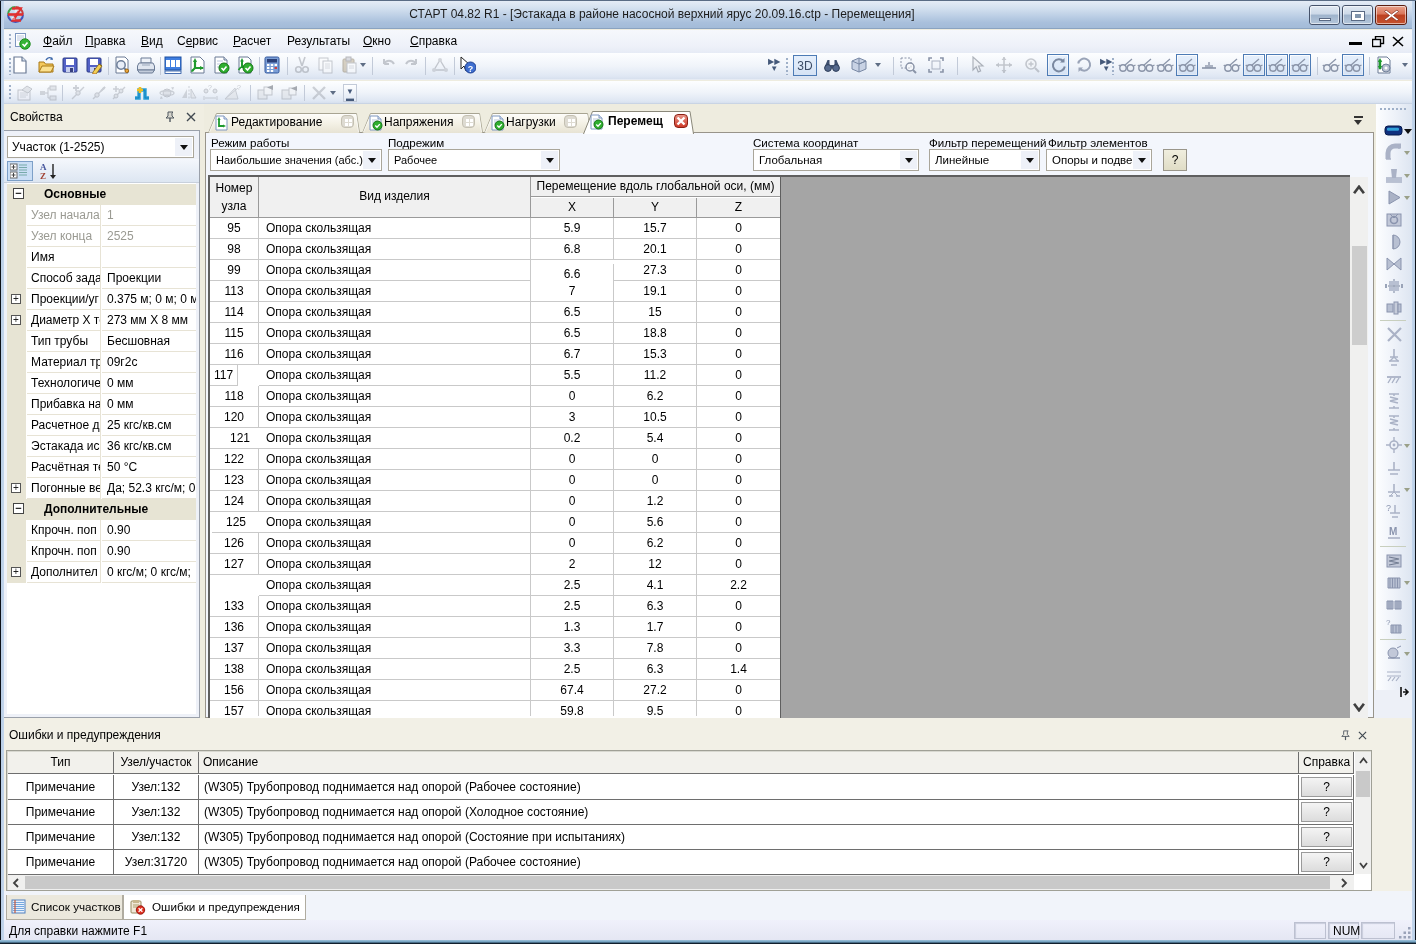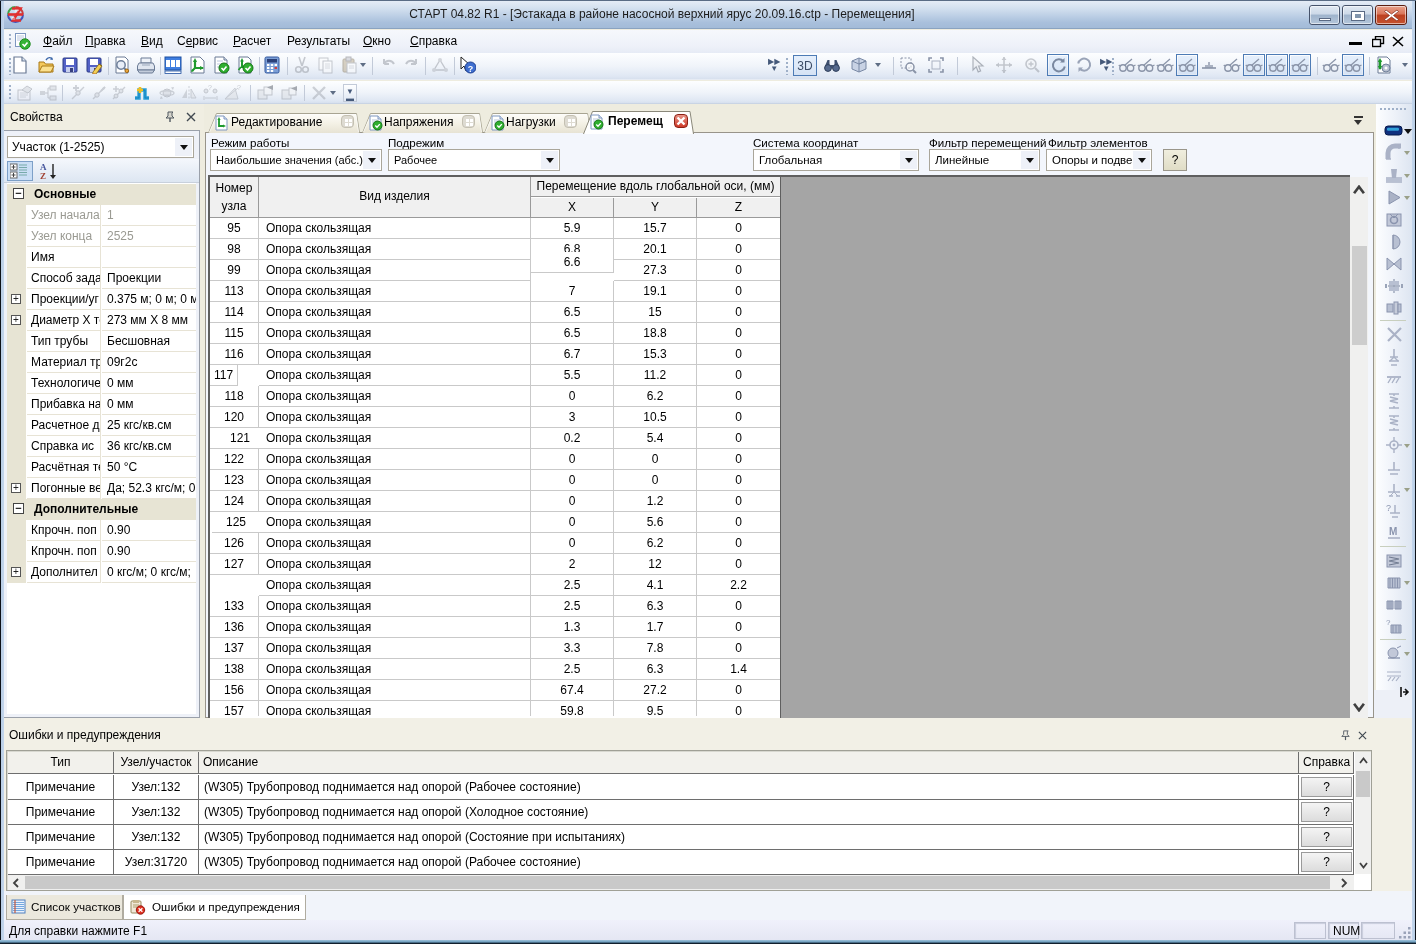--- a/index.html
+++ b/index.html
@@ -424,21 +424,21 @@
 #pp-combo .t{position:absolute;left:4px;top:3px;}
 .combo-btn{position:absolute;right:1px;top:1px;bottom:1px;width:17px;background:#eef1f8;}
 .combo-arr{position:absolute;right:5px;top:50%;margin-top:-2px;width:0;height:0;border-left:4px solid transparent;border-right:4px solid transparent;border-top:5px solid #101010;}
 #pp-tools{position:absolute;left:4px;top:159px;width:195px;height:24px;background:linear-gradient(180deg,#f4f7fc,#dde6f2);border-bottom:1px solid #c8d0dc;}
 #pp-grid{position:absolute;left:7px;top:183px;width:189px;height:531px;background:#fff;overflow:hidden;}
 .prow{position:absolute;left:0;width:189px;height:21px;}
 .prow .lbl{position:absolute;left:20px;top:0;width:74px;height:21px;line-height:20px;padding-left:4px;overflow:hidden;white-space:nowrap;background:#fff;border-bottom:1px solid #e7e3d5;border-right:1px solid #e7e3d5;}
 .prow .val{position:absolute;left:95px;top:0;right:0;height:21px;line-height:20px;padding-left:5px;overflow:hidden;white-space:nowrap;background:#fff;border-bottom:1px solid #e7e3d5;}
 .prow .gut{position:absolute;left:0;top:0;width:19px;height:21px;background:#e7e4d4;}
 .pcat{position:absolute;left:0;width:189px;height:21px;background:#e7e4d4;font-weight:bold;line-height:21px;}
-.pcat .cx{padding-left:27px;}
+.pcat .cx{padding-left:37px;}
 .pbox{position:absolute;left:4px;top:5px;width:10px;height:10px;background:#fff;border:1px solid #555;font-size:10px;line-height:8px;text-align:center;color:#222;}
 .graytxt{color:#9a9a92;}
 </style>
 <div id="props-title">
     <div class="t">Свойства</div>
 <svg class="abs" style="left:160px;top:7px" width="12" height="12" viewBox="0 0 12 12">
       <path d="M4 1h5l-1 1v3l2 2H2l2-2V2z" fill="#505860" stroke="#505860" fill-opacity=".15"></path>
       <path d="M6 7v4" stroke="#505860" stroke-width="1.4"></path>
     </svg>
 <svg class="abs" style="left:182px;top:8px" width="10" height="10" viewBox="0 0 10 10">
@@ -524,21 +524,21 @@
       <div class="lbl">Прибавка на</div>
       <div class="val">0 мм</div>
     </div>
     <div class="prow" style="top:232px">
       <div class="gut"></div>
       <div class="lbl">Расчетное да</div>
       <div class="val">25 кгс/кв.см</div>
     </div>
     <div class="prow" style="top:253px">
       <div class="gut"></div>
-      <div class="lbl">Справка ис</div>
+      <div class="lbl">Эстакада ис</div>
       <div class="val">36 кгс/кв.см</div>
     </div>
     <div class="prow" style="top:274px">
       <div class="gut"></div>
       <div class="lbl">Расчётная те</div>
       <div class="val">50 °C</div>
     </div>
     <div class="prow" style="top:295px">
       <div class="gut"></div>
       <div class="pbox">+</div>
@@ -726,21 +726,21 @@
 <div class="mtd" style="left:531px;top:218px;width:83px;">5.9</div>
 <div class="mtd" style="left:614px;top:218px;width:83px;">15.7</div>
 <div class="mtd" style="left:697px;top:218px;width:83px;border-right:none;">0</div>
 <div class="mtd" style="left:210px;top:239px;width:49px;">98</div>
 <div class="mtd left" style="left:259px;top:239px;width:272px;">Опора скользящая</div>
 <div class="mtd" style="left:531px;top:239px;width:83px;">6.8</div>
 <div class="mtd" style="left:614px;top:239px;width:83px;">20.1</div>
 <div class="mtd" style="left:697px;top:239px;width:83px;border-right:none;">0</div>
 <div class="mtd" style="left:210px;top:260px;width:49px;">99</div>
 <div class="mtd left" style="left:259px;top:260px;width:272px;">Опора скользящая</div>
-<div class="mtd" style="left:531px;top:252px;width:83px;text-align:center;">6.6</div>
+<div class="mtd" style="left:531px;top:264px;width:83px;text-align:center;">6.6</div>
 <div class="mtd" style="left:614px;top:260px;width:83px;">27.3</div>
 <div class="mtd" style="left:697px;top:260px;width:83px;border-right:none;">0</div>
 <div class="mtd" style="left:210px;top:281px;width:49px;">113</div>
 <div class="mtd left" style="left:259px;top:281px;width:272px;">Опора скользящая</div>
 <div class="mtd" style="left:531px;top:281px;width:83px;">7</div>
 <div class="mtd" style="left:614px;top:281px;width:83px;">19.1</div>
 <div class="mtd" style="left:697px;top:281px;width:83px;border-right:none;">0</div>
 <div class="mtd" style="left:210px;top:302px;width:49px;">114</div>
 <div class="mtd left" style="left:259px;top:302px;width:272px;">Опора скользящая</div>
 <div class="mtd" style="left:531px;top:302px;width:83px;">6.5</div>

